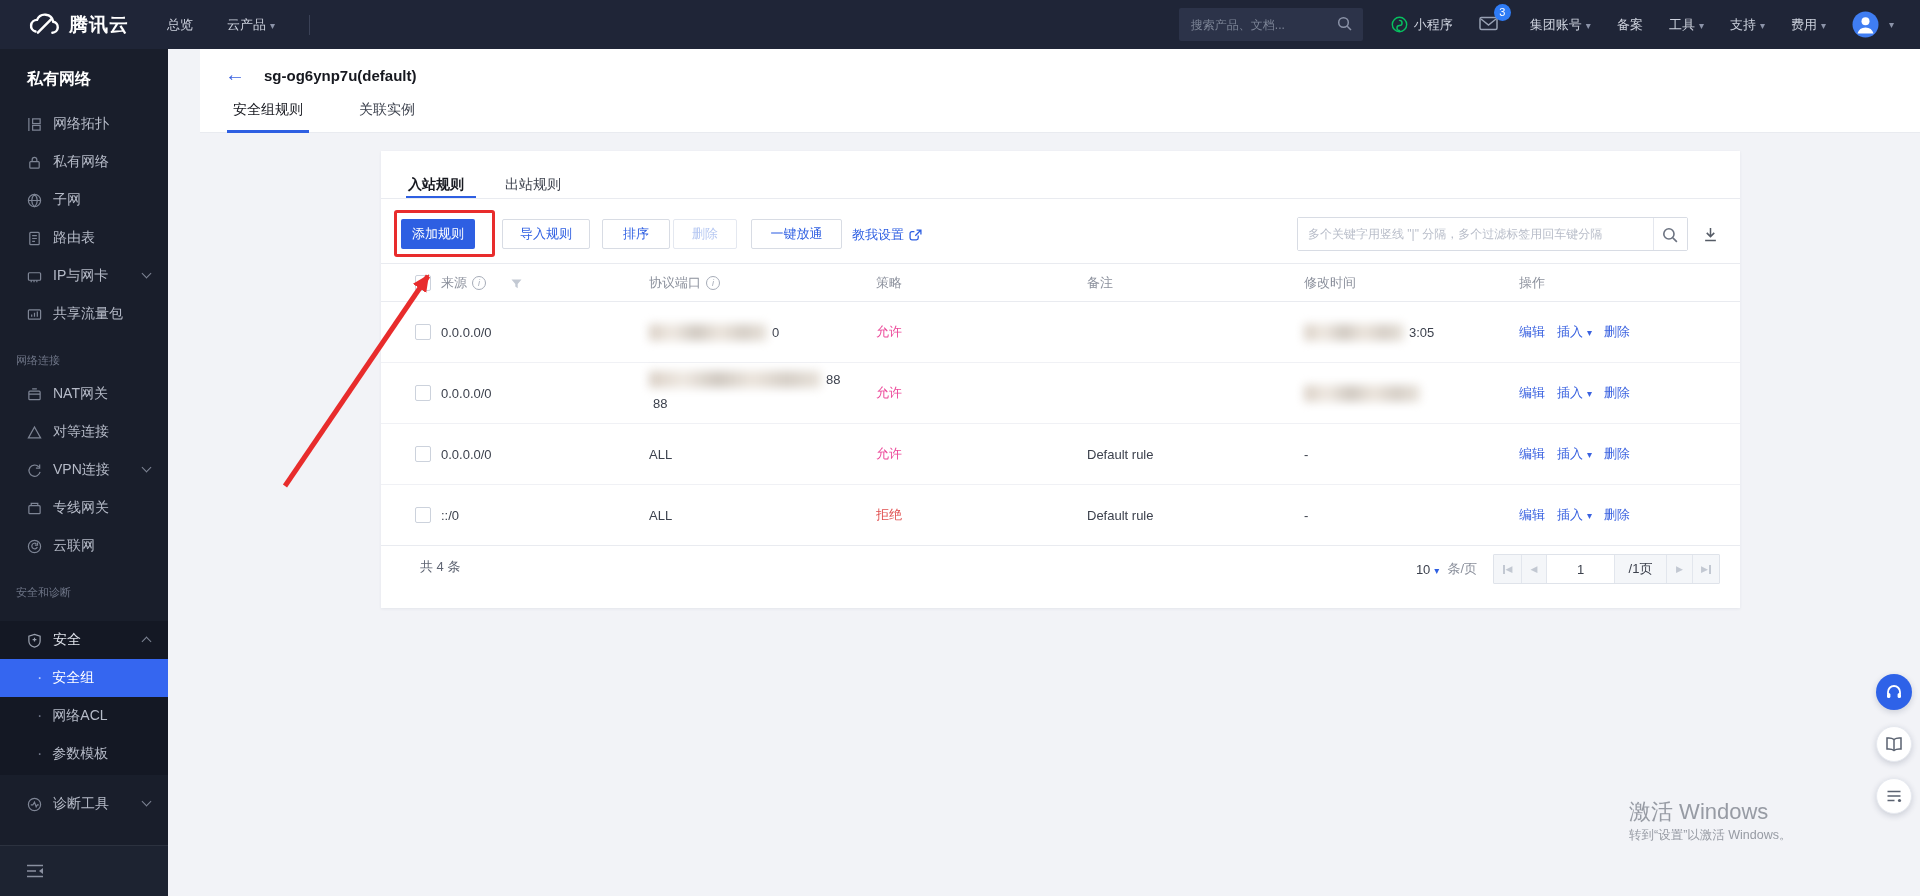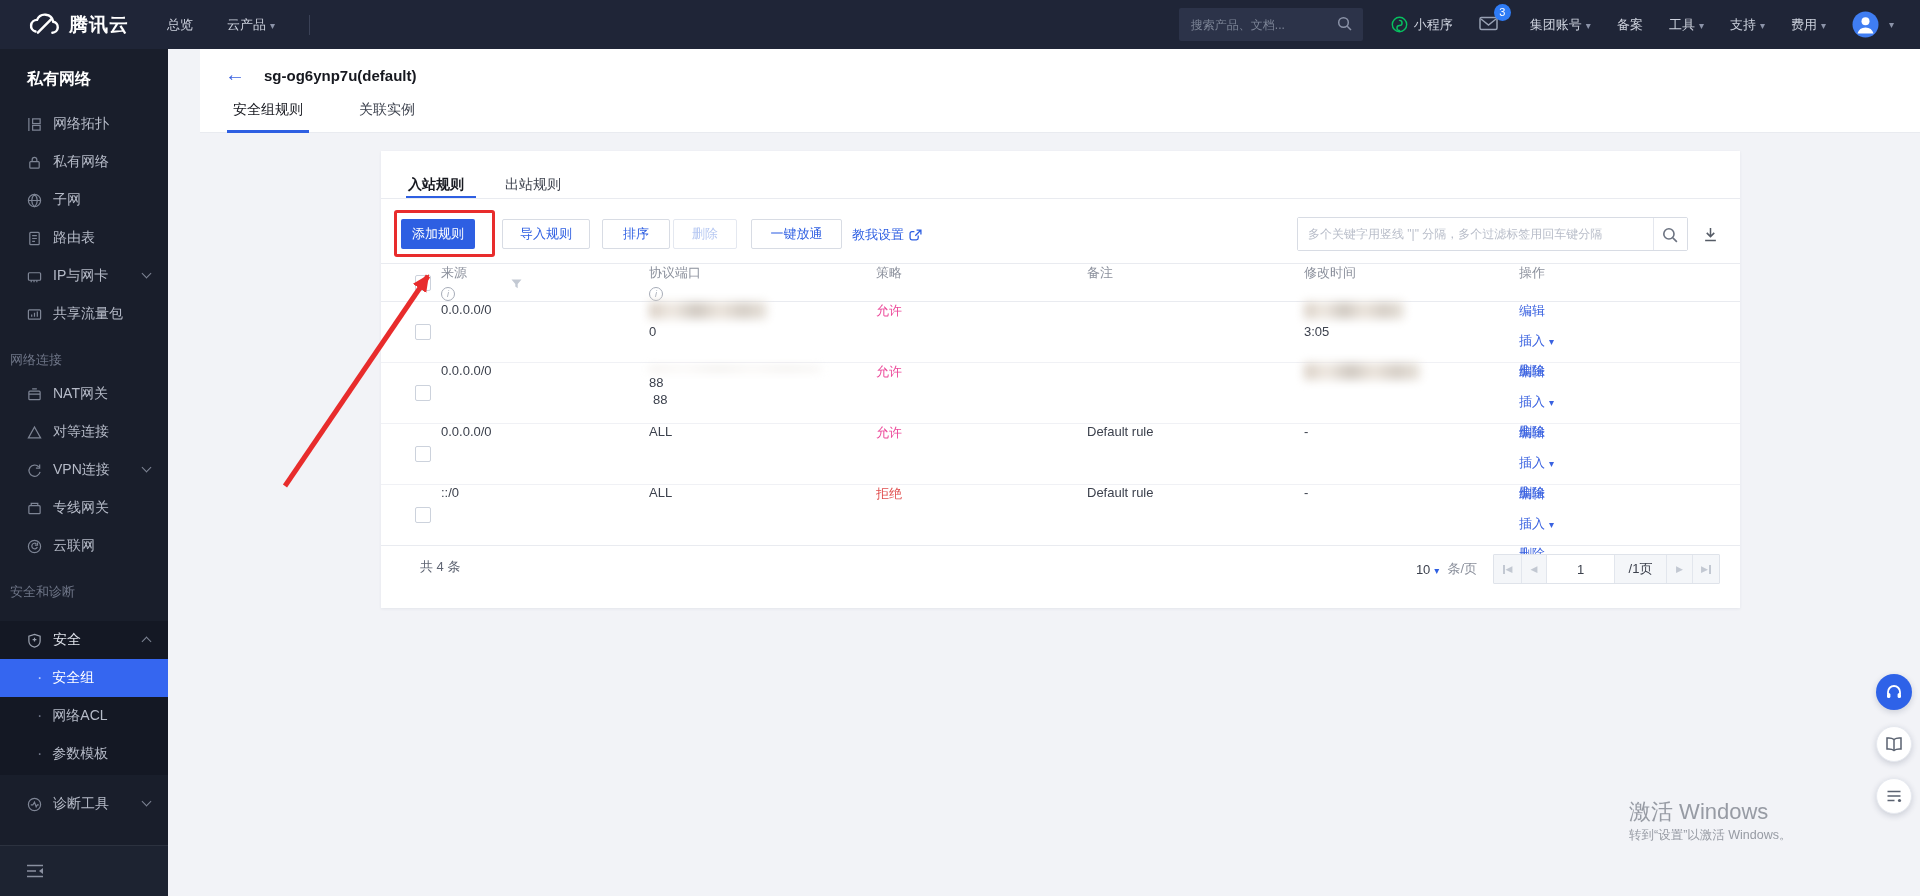--- a/index.html
+++ b/index.html
@@ -25,21 +25,21 @@
   .tb-mail { position:relative; cursor:pointer; margin-right:6px; }
   .badge { position:absolute; top:-12px; right:-13px; min-width:17px; height:17px; border-radius:9px;
            background:#2f7cf6; color:#fff; font-size:11px; line-height:17px; text-align:center; padding:0 3px; }
   .avatar-wrap { display:flex; align-items:center; gap:6px; cursor:pointer; }
 
   
   .side { position:absolute; top:49px; left:0; width:168px; bottom:0; background:#191e2b; color:#b6bbc8; font-size:14px; z-index:8; }
   .side-title { padding:20px 0 15px 27px; color:#fff; font-size:16px; font-weight:bold; }
   .side-item { height:38px; display:flex; align-items:center; padding-left:27px; position:relative; cursor:pointer; }
   .side-item .sicon { margin-right:11px; flex:none; }
-  .side-section { height:30px; line-height:30px; padding-left:10px; color:#6d7486; font-size:13px; margin-top:12px; }
+  .side-section { height:30px; line-height:30px; padding-left:16px; color:#6d7486; font-size:11px; margin-top:12px; }
   .chev { position:absolute; right:18px; width:7px; height:7px; border-right:1.5px solid #7e8595; border-bottom:1.5px solid #7e8595; }
   .chev.down { transform:rotate(45deg); top:13px; }
   .chev.up { transform:rotate(-135deg); top:17px; }
   .side-group { background:#141824; margin-top:14px; padding-bottom:2px; }
   .side-sub { height:38px; display:flex; align-items:center; padding-left:37px; cursor:pointer; position:relative; }
   .side-sub .dot { color:#6d7486; margin-right:10px; font-size:16px; line-height:38px; }
   .side-sub.selected { background:#3566f0; color:#fff; }
   .side-sub.selected .dot { color:rgba(255,255,255,.65); }
   .side-bottom { position:absolute; bottom:0; left:0; right:0; height:51px; border-top:1px solid rgba(255,255,255,.07);
                  background:#1d2331; display:flex; align-items:center; padding-left:26px; }
@@ -74,21 +74,21 @@
   .rule-search .sep { position:absolute; right:33px; top:0; width:1px; height:100%; background:#e4e7ee; }
   .rule-search svg { position:absolute; right:8px; top:9px; cursor:pointer; }
   .dl-icon { position:absolute; left:1322px; top:76px; cursor:pointer; }
 
   .hl-rect { position:absolute; left:13px; top:59px; width:101px; height:47px; border:3px solid #e82c2c;
              border-radius:3px; z-index:6; pointer-events:none; }
   .arrow-svg { position:absolute; left:70px; top:205px; z-index:7; pointer-events:none; }
 
   .thead { position:absolute; left:0; top:112px; width:100%; height:39px; border-top:1px solid #e9ebf0;
            border-bottom:1px solid #e9ebf0; color:#8b909c; font-size:13px; }
-  .thead .hcell, .trow .cell { position:absolute; top:0; height:100%; display:flex; gap:5px;flex-direction:column; }
+  .thead .hcell, .trow .cell { position:absolute; top:0; height:100%; display:flex; align-items:center; gap:5px; }
   .trow { position:absolute; left:0; width:100%; height:61px; border-bottom:1px solid #f0f1f5; font-size:13px; color:#3c414d; }
   .trow.last { border-bottom:1px solid #e9ebf0; }
   .cb { position:absolute; left:34px; top:50%; transform:translateY(-50%); width:16px; height:16px;
         border:1px solid #ccd2dc; border-radius:2px; background:#fff; cursor:pointer; }
   .info { display:inline-block; width:14px; height:14px; border:1px solid #a6acb8; border-radius:50%;
           font-size:9px; line-height:13px; text-align:center; color:#a6acb8; font-style:italic; }
   .funnel { position:absolute; left:130px; top:15px; cursor:pointer; }
   .policy-allow { color:#ec4899;font-family:Liberation Mono, monospace; }
   .policy-deny { color:#e04f4f; }
   .blur { display:inline-block; height:17px; border-radius:2px; filter:blur(5px);

